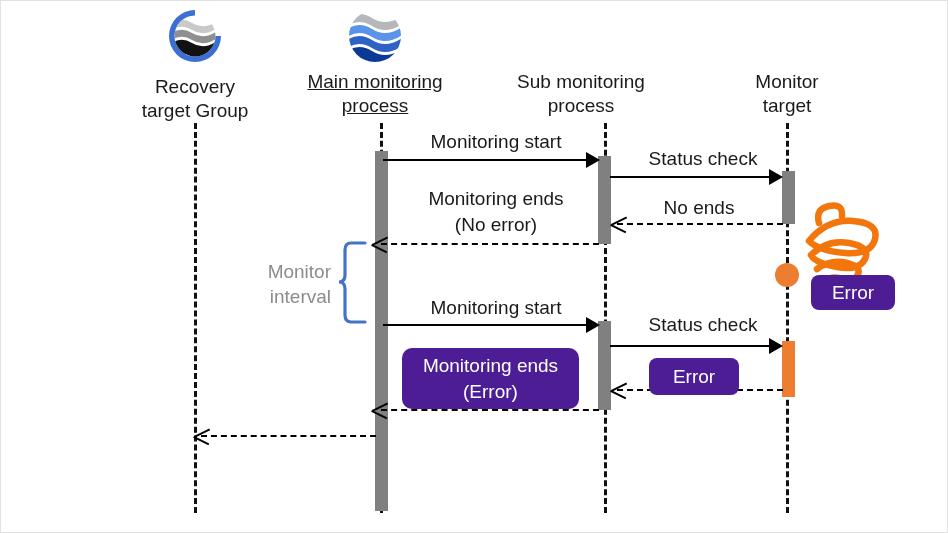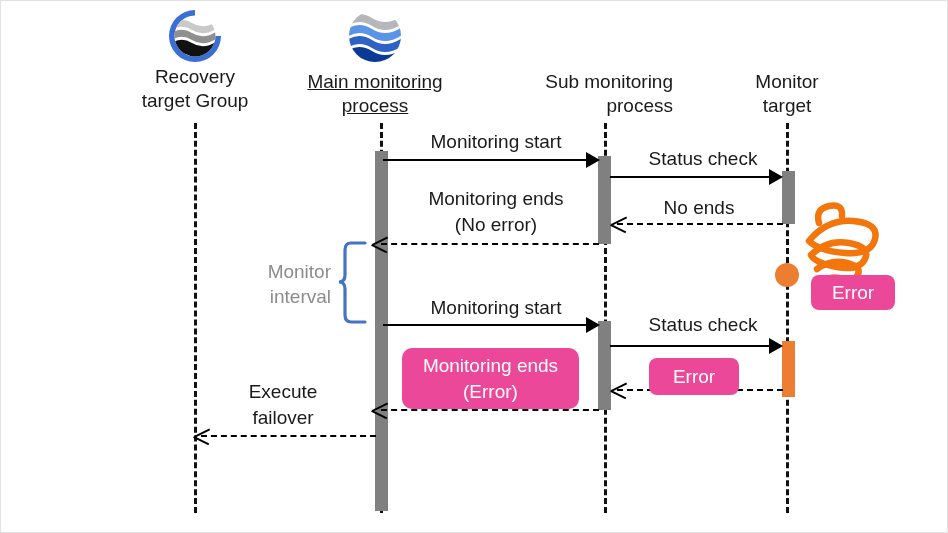--- a/index.html
+++ b/index.html
@@ -63,21 +63,21 @@
     font-size:19px;
     color:#1a1a1a;
     text-align:center;
     line-height:26px;
     white-space:pre-line;
   }
 
   
   .obox{
     position:absolute;
-    background:#ec4899;
+    background:#4c1d95;
     border-radius:10px;
     color:#ffffff;
     font-size:19px;
     line-height:26px;
     display:flex;
     align-items:center;
     justify-content:center;
     text-align:center;
     white-space:pre-line;
   }
@@ -126,25 +126,25 @@
       <g clip-path="url(#cMP)">
         <rect x="0" y="0" width="58" height="58" fill="#ffffff"></rect>
         <path d="M-2 13 q14 -11 28 -2 q14 9 30 -2 l0 8 q-16 11 -30 2 q-14 -9 -28 2 Z" fill="#b6b7ba"></path>
         <path d="M-2 24 q14 -11 28 -2 q14 9 30 -2 l0 8 q-16 11 -30 2 q-14 -9 -28 2 Z" fill="#5B93E8"></path>
         <path d="M-2 35 q14 -11 28 -2 q14 9 30 -2 l0 8 q-16 11 -30 2 q-14 -9 -28 2 Z" fill="#2E62C4"></path>
         <path d="M-2 46 q14 -11 28 -2 q14 9 30 -2 l0 18 l-58 0 Z" fill="#0B3A96"></path>
       </g>
     </svg>
   </div>
 
-  <div class="head-label" style="left:114px;top:64px;width:160px;">Recovery
+  <div class="head-label" style="left:114px;top:74px;width:160px;">Recovery
 target Group</div>
   <div class="head-label" style="left:294px;top:69px;width:160px;text-decoration:underline;">Main monitoring
 process</div>
-  <div class="head-label" style="left:512px;top:69px;width:160px;text-align:right;">Sub monitoring
+  <div class="head-label" style="left:500px;top:69px;width:160px;">Sub monitoring
 process</div>
   <div class="head-label" style="left:716px;top:69px;width:140px;">Monitor
 target</div>
 
   <div class="lifeline" style="left:193px;top:122px;height:390px;"></div>
   <div class="lifeline" style="left:379px;top:122px;height:390px;"></div>
   <div class="lifeline" style="left:603px;top:122px;height:390px;"></div>
   <div class="lifeline" style="left:785px;top:122px;height:390px;"></div>
 
   <div class="bar" style="left:374px;top:150px;width:13px;height:360px;"></div>
@@ -188,22 +188,20 @@
 
   <div class="msg-line-dashed" style="left:616px;top:388px;width:166px;"></div>
   <div class="arrow-l-open" style="left:610px;top:381px;"></div>
   <div class="obox small" style="left:648px;top:357px;width:90px;height:37px;">Error</div>
 
   <div class="msg-line-dashed" style="left:380px;top:408px;width:218px;"></div>
   <div class="arrow-l-open" style="left:371px;top:401px;"></div>
   <div class="obox" style="left:401px;top:347px;width:177px;height:61px;">Monitoring ends
 (Error)</div>
 
-  <div class="msg-text" style="left:192px;top:378px;width:180px;">Execute
-failover</div>
   <div class="msg-line-dashed" style="left:200px;top:434px;width:175px;"></div>
   <div class="arrow-l-open" style="left:193px;top:427px;"></div>
 
   <div class="err-dot" style="left:774px;top:262px;"></div>
 
   <svg class="abs" style="left:796px;top:200px;" width="98" height="98">
     <g fill="none" stroke="#F2760C" stroke-width="6.5" stroke-linecap="round" stroke-linejoin="round">
       <path d="M22 22 q-4 -14 10 -17 q14 -3 13 10"></path>
       <path d="M12 40 q18 -22 44 -20 q26 2 22 18 q-4 16 -30 14 q-26 -2 -36 -12"></path>
       <path d="M14 54 q16 -16 38 -12 q22 4 16 16 q-6 12 -28 8 q-22 -4 -26 -12"></path>

